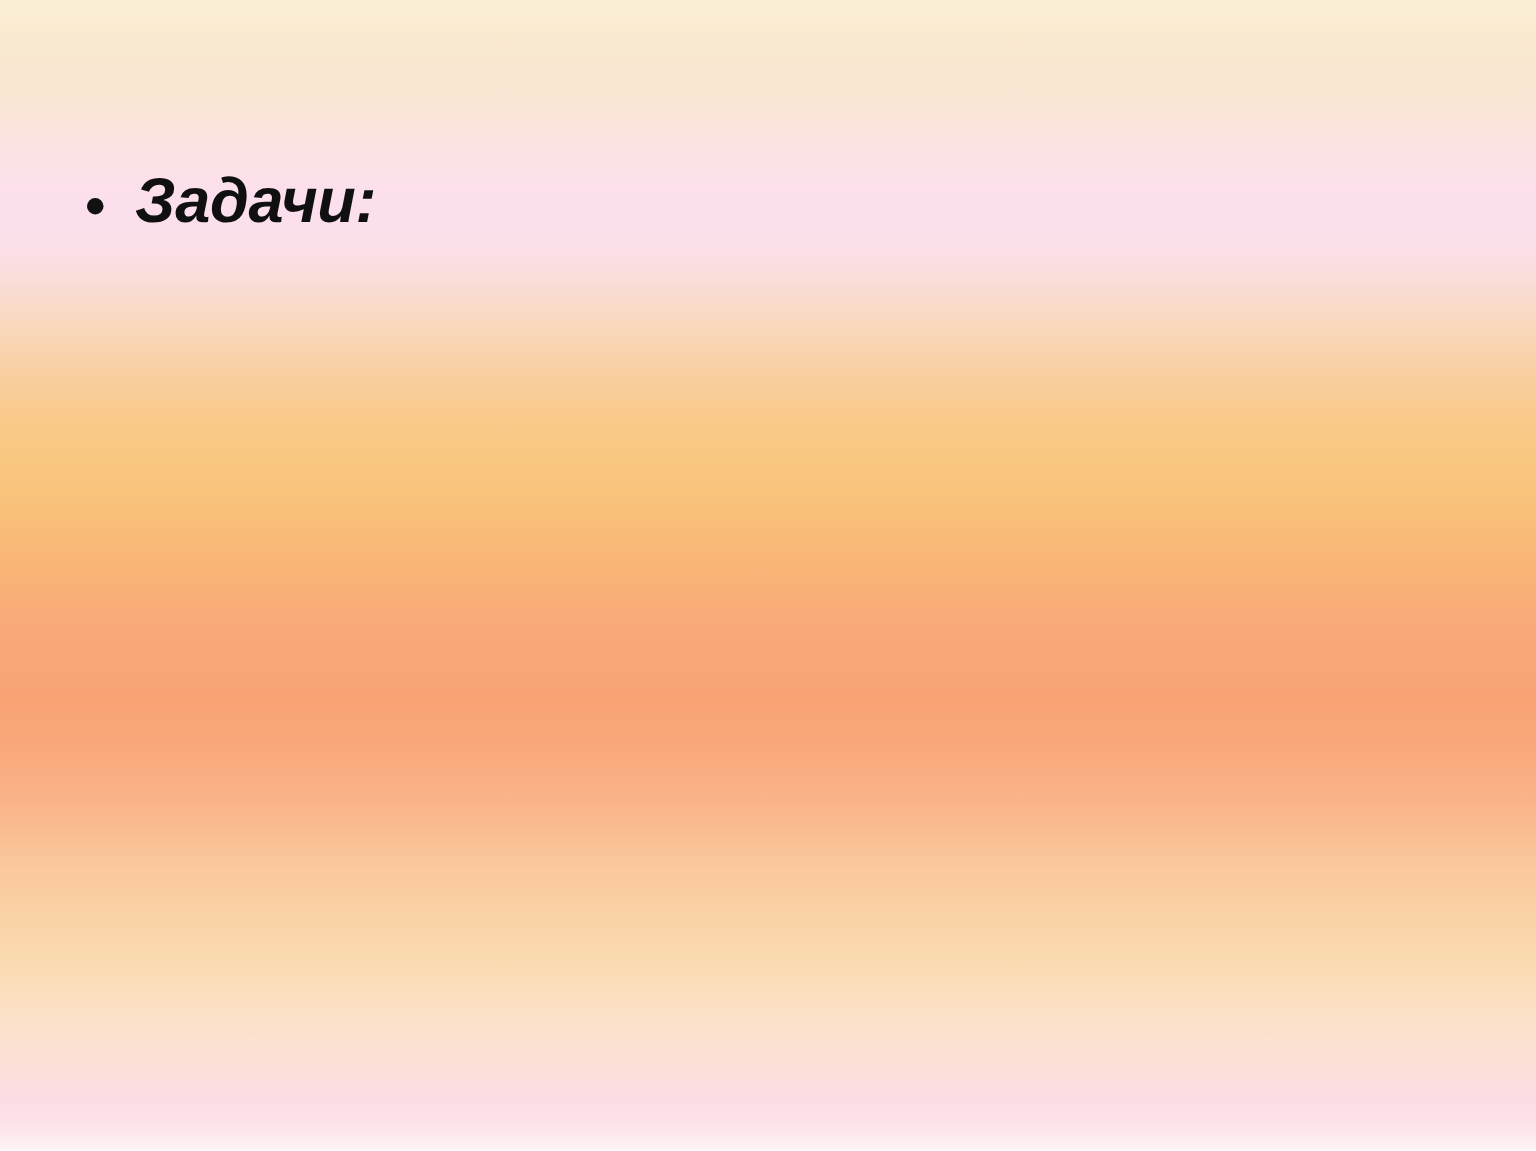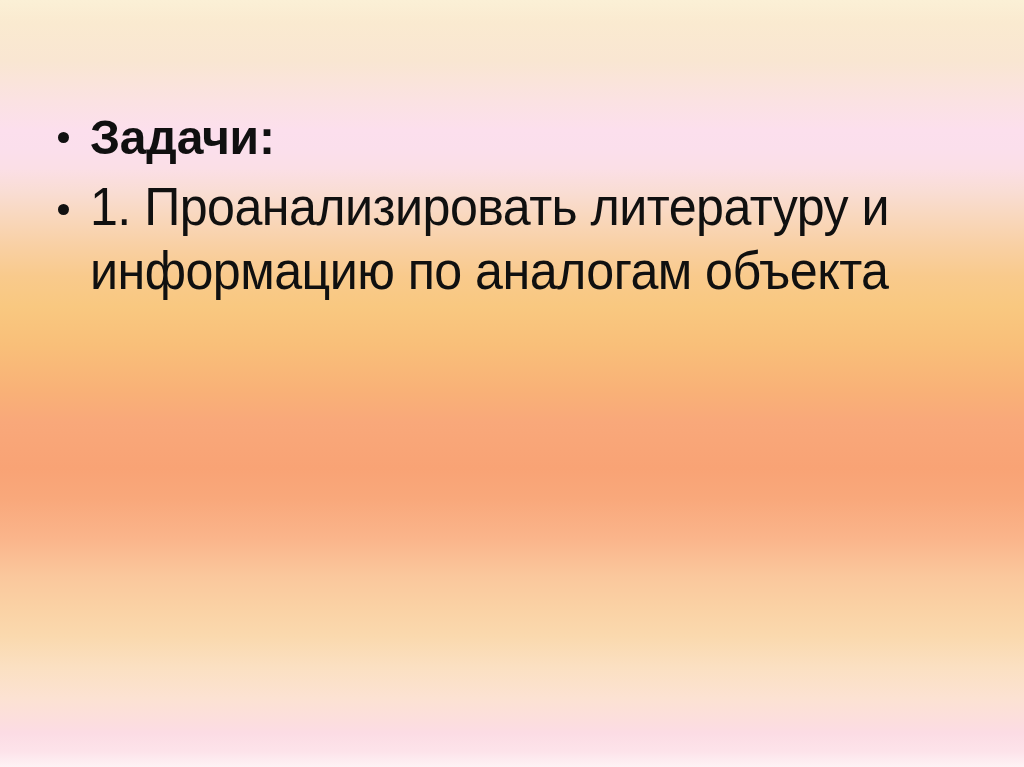--- a/index.html
+++ b/index.html
@@ -79,25 +79,26 @@
 
   
   .row-heading { margin: 0 0 12px 0; }
   .row-heading .marker {
     width: 11px;
     height: 11px;
     margin-top: 20px;
     margin-right: 21px;
   }
   .row-heading .btext {
-    font-size: 48px;
+    font-size: 42px;
     line-height: 1.07;
     font-weight: bold;
     letter-spacing: -0.2px;
     font-stretch: condensed;
+    font-style: italic;
   }
 
   
   .row-item { margin: 0 0 9px 0; }
   .row-item .marker {
     width: 11px;
     height: 11px;
     margin-top: 29px;
     margin-right: 21px;
   }
@@ -117,22 +118,18 @@
 
 <div id="slide">
 
   <div id="content">
 
     <div class="bullet-row row-heading">
       <span class="marker"></span>
       <span class="btext">Задачи:</span>
     </div>
 
-    <div class="bullet-row row-item">
-      <span class="marker"></span>
-      <span class="btext">1. Проанализировать литературу и информацию по аналогам объекта</span>
-    </div>
 
 
 
   </div>
 
 </div>
 
 </body></html>

